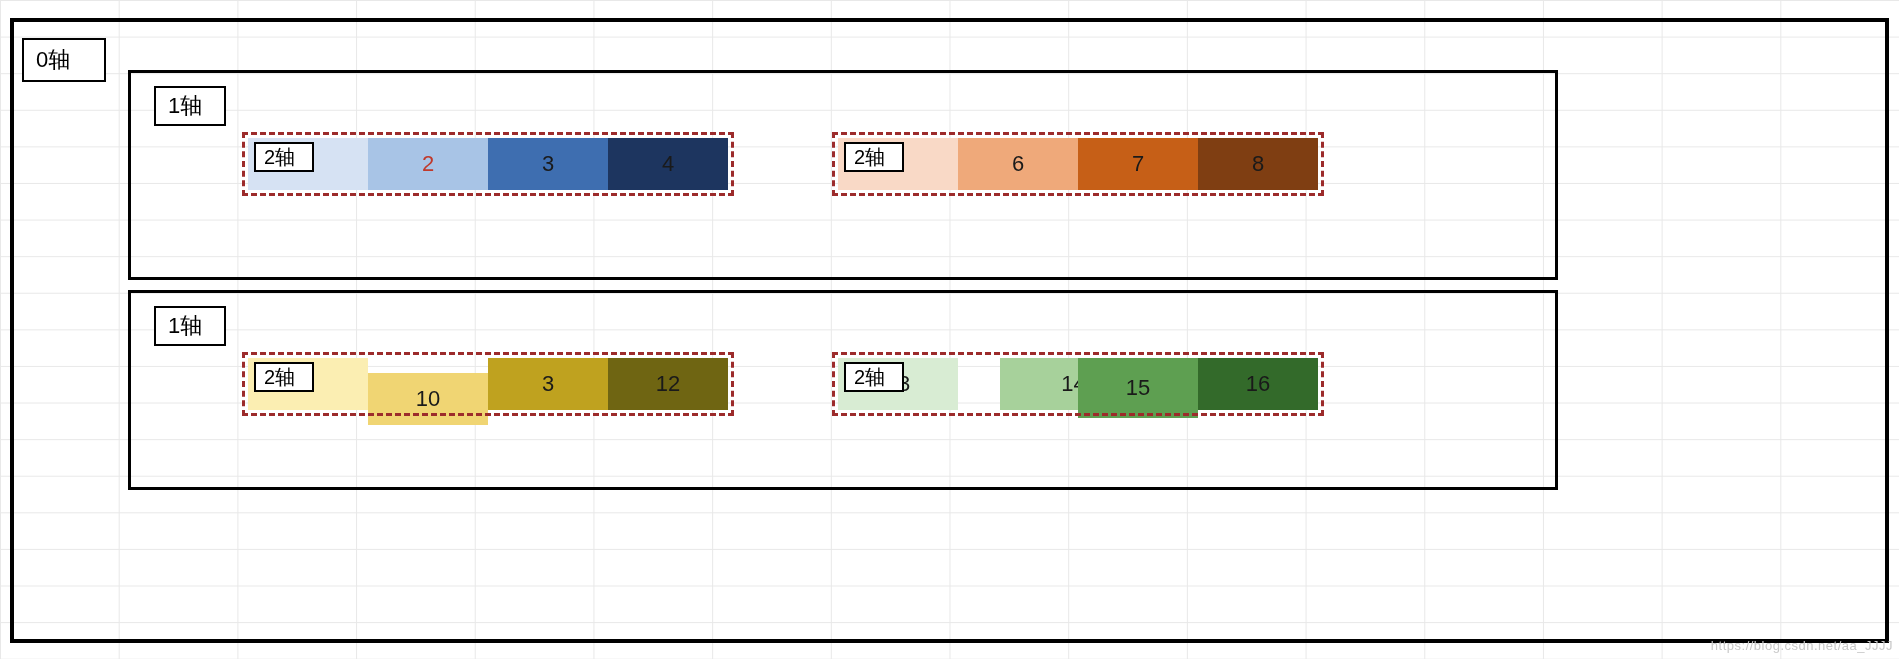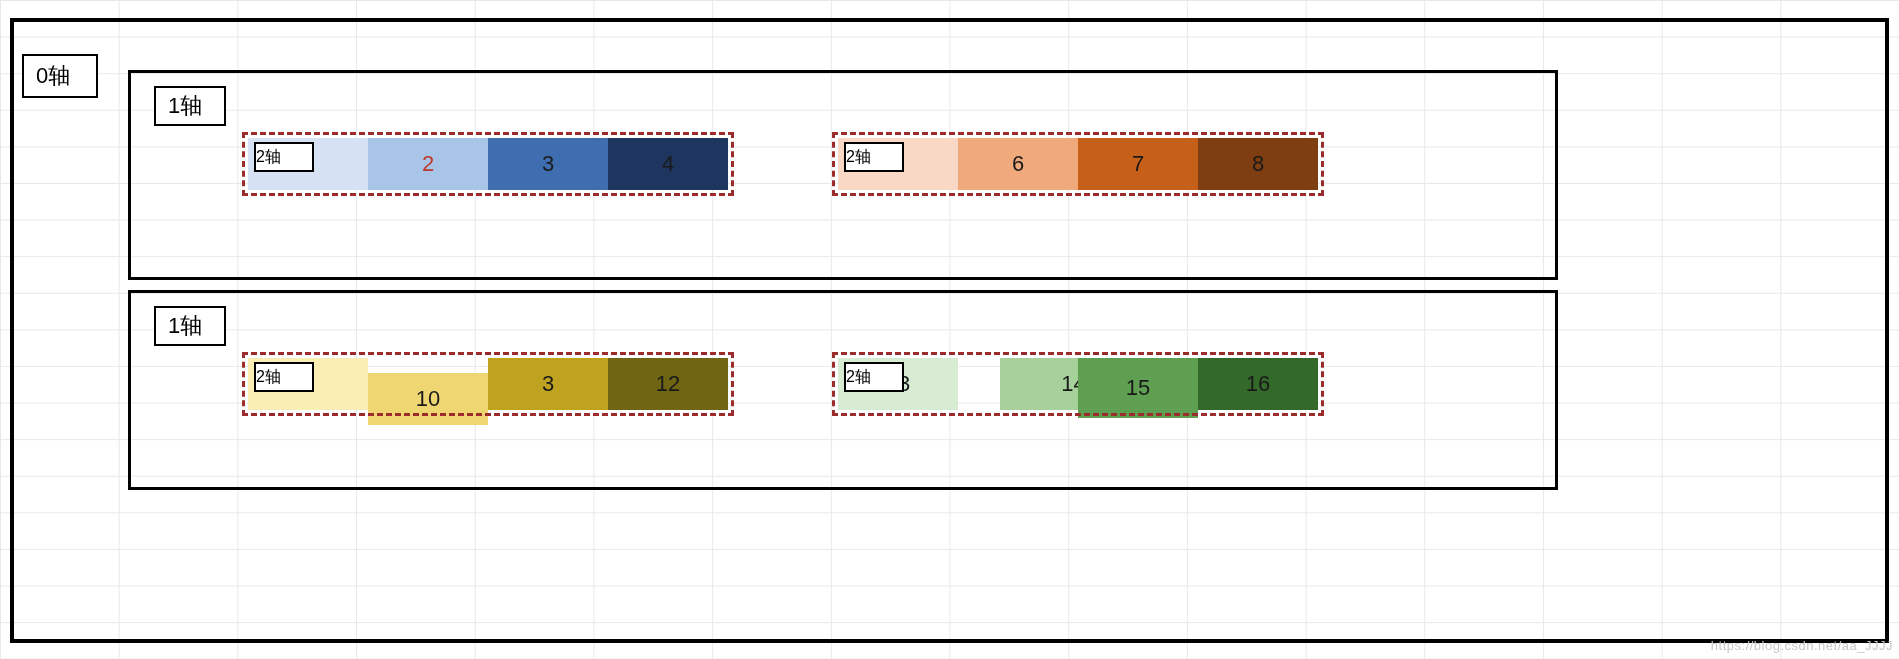--- a/index.html
+++ b/index.html
@@ -14,21 +14,21 @@
   }
   .box{position:absolute;box-sizing:border-box;}
   .outer{border:4px solid #000;}
   .mid{border:3px solid #000;}
   .label{
     position:absolute;box-sizing:border-box;
     border:2px solid #000;background:#fff;
     display:flex;align-items:center;justify-content:flex-start;
     padding-left:12px;font-size:22px;
   }
-  .label.small{font-size:16px;padding-left:0;}
+  .label.small{font-size:20px;padding-left:8px;}
   .dashed{
     position:absolute;box-sizing:border-box;
     border:3px dashed #9c2b2b;
   }
   .cell{
     position:absolute;box-sizing:border-box;
     display:flex;align-items:center;justify-content:center;
     font-size:22px;color:#1a1a1a;
   }
   .cell.red{color:#c0392b;}
@@ -37,21 +37,21 @@
     color:#c8c8c8;font-size:13px;letter-spacing:0.5px;
     pointer-events:none;
   }
 </style>
 </head>
 <body>
 
 <div class="canvas">
 
   <div class="box outer" style="left:10px;top:18px;width:1879px;height:625px;"></div>
-  <div class="label" style="left:22px;top:54px;width:76px;height:44px;">0轴</div>
+  <div class="label" style="left:22px;top:38px;width:84px;height:44px;">0轴</div>
 
   <div id="rows-host">
       <div class="box mid" style="left: 128px; top: 70px; width: 1430px; height: 210px;"></div>
       <div class="label" style="left: 154px; top: 86px; width: 72px; height: 40px;">1轴</div>
       <div class="cell red" style="left: 248px; top: 138px; width: 120px; height: 52px; background: rgb(214, 226, 243);">1</div>
       <div class="cell red" style="left: 368px; top: 138px; width: 120px; height: 52px; background: rgb(168, 196, 230);">2</div>
       <div class="cell" style="left: 488px; top: 138px; width: 120px; height: 52px; background: rgb(62, 110, 176);">3</div>
       <div class="cell" style="left: 608px; top: 138px; width: 120px; height: 52px; background: rgb(29, 53, 95);">4</div>
       <div class="dashed" style="left: 242px; top: 132px; width: 492px; height: 64px;"></div>
       <div class="label small" style="left: 254px; top: 142px; width: 60px; height: 30px;">2轴</div>

